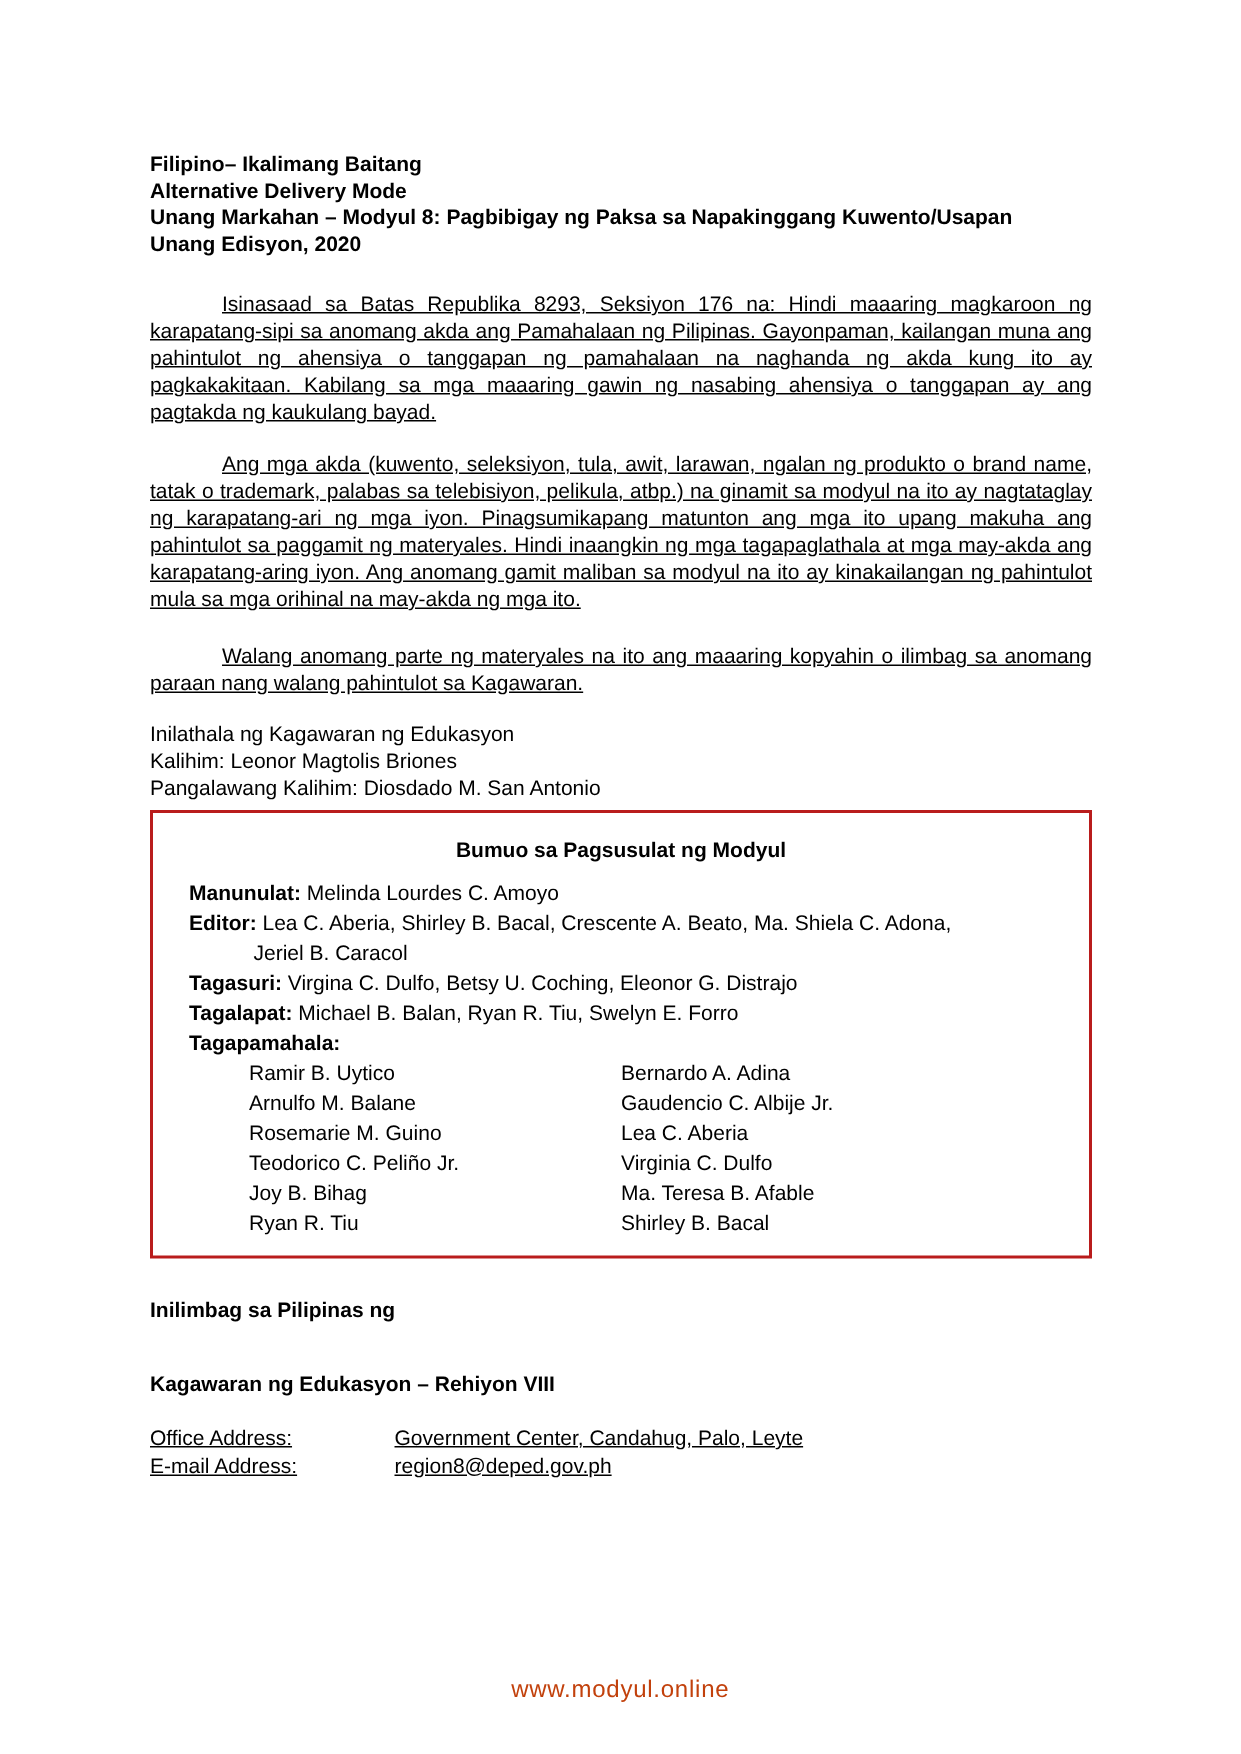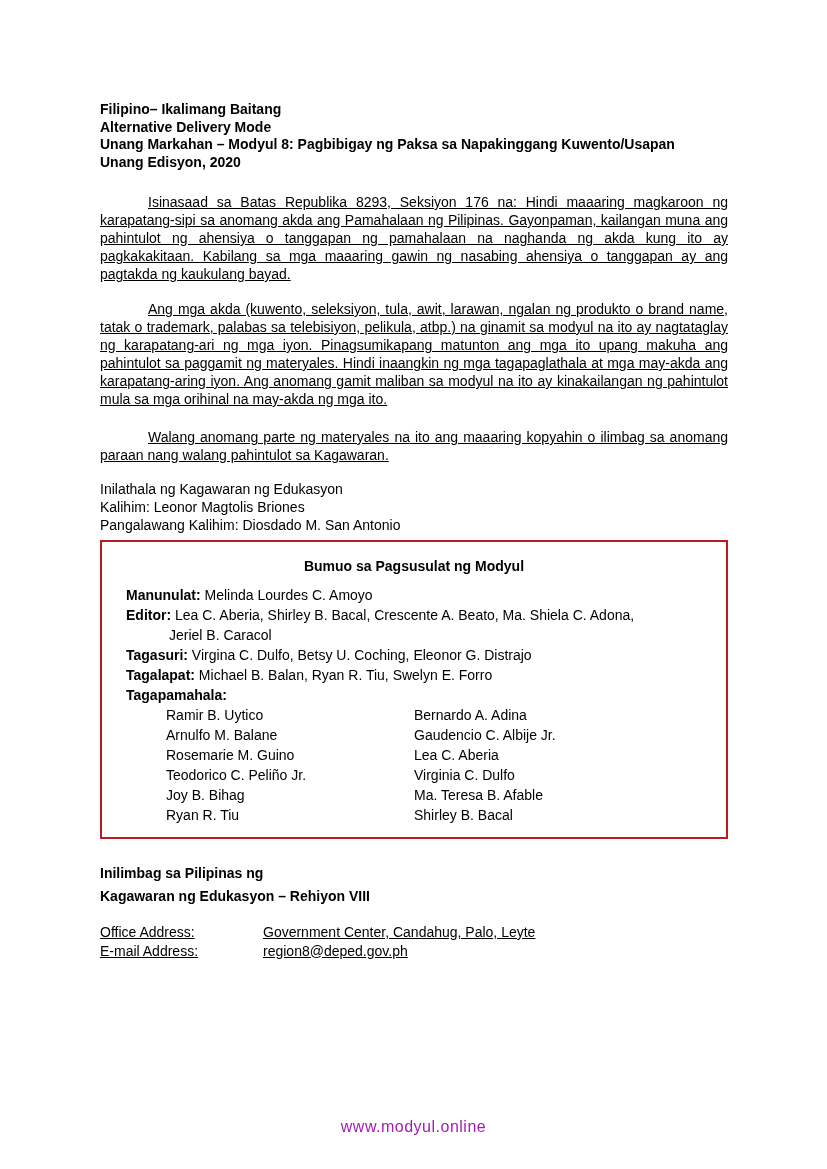--- a/index.html
+++ b/index.html
@@ -59,38 +59,38 @@
     padding-left: 52px;
     white-space: nowrap;
   }
   .mgr-col1 { width: 248px; flex: none; }
   .imprint-printed {
     margin-top: 25px;
     font-weight: bold;
     line-height: 18px;
   }
   .imprint-publisher {
-    margin-top: 5px;
+    margin-top: 31px;
     font-weight: bold;
     line-height: 18px;
   }
   .contacts { margin-top: 18px; }
   .contact-row {
     display: flex;
     line-height: 18.5px;
     text-decoration: underline;
   }
   .contact-label { width: 163px; flex: none; }
   .watermark {
     position: absolute;
     left: 0;
     right: 0;
     top: 1118px;
     text-align: center;
-    color: #a21caf;
+    color: #c2410c;
     font-size: 16px;
     letter-spacing: 0.5px;
   }
 </style>
 </head>
 <body>
 
 <div class="page">
   <div class="content">
 

